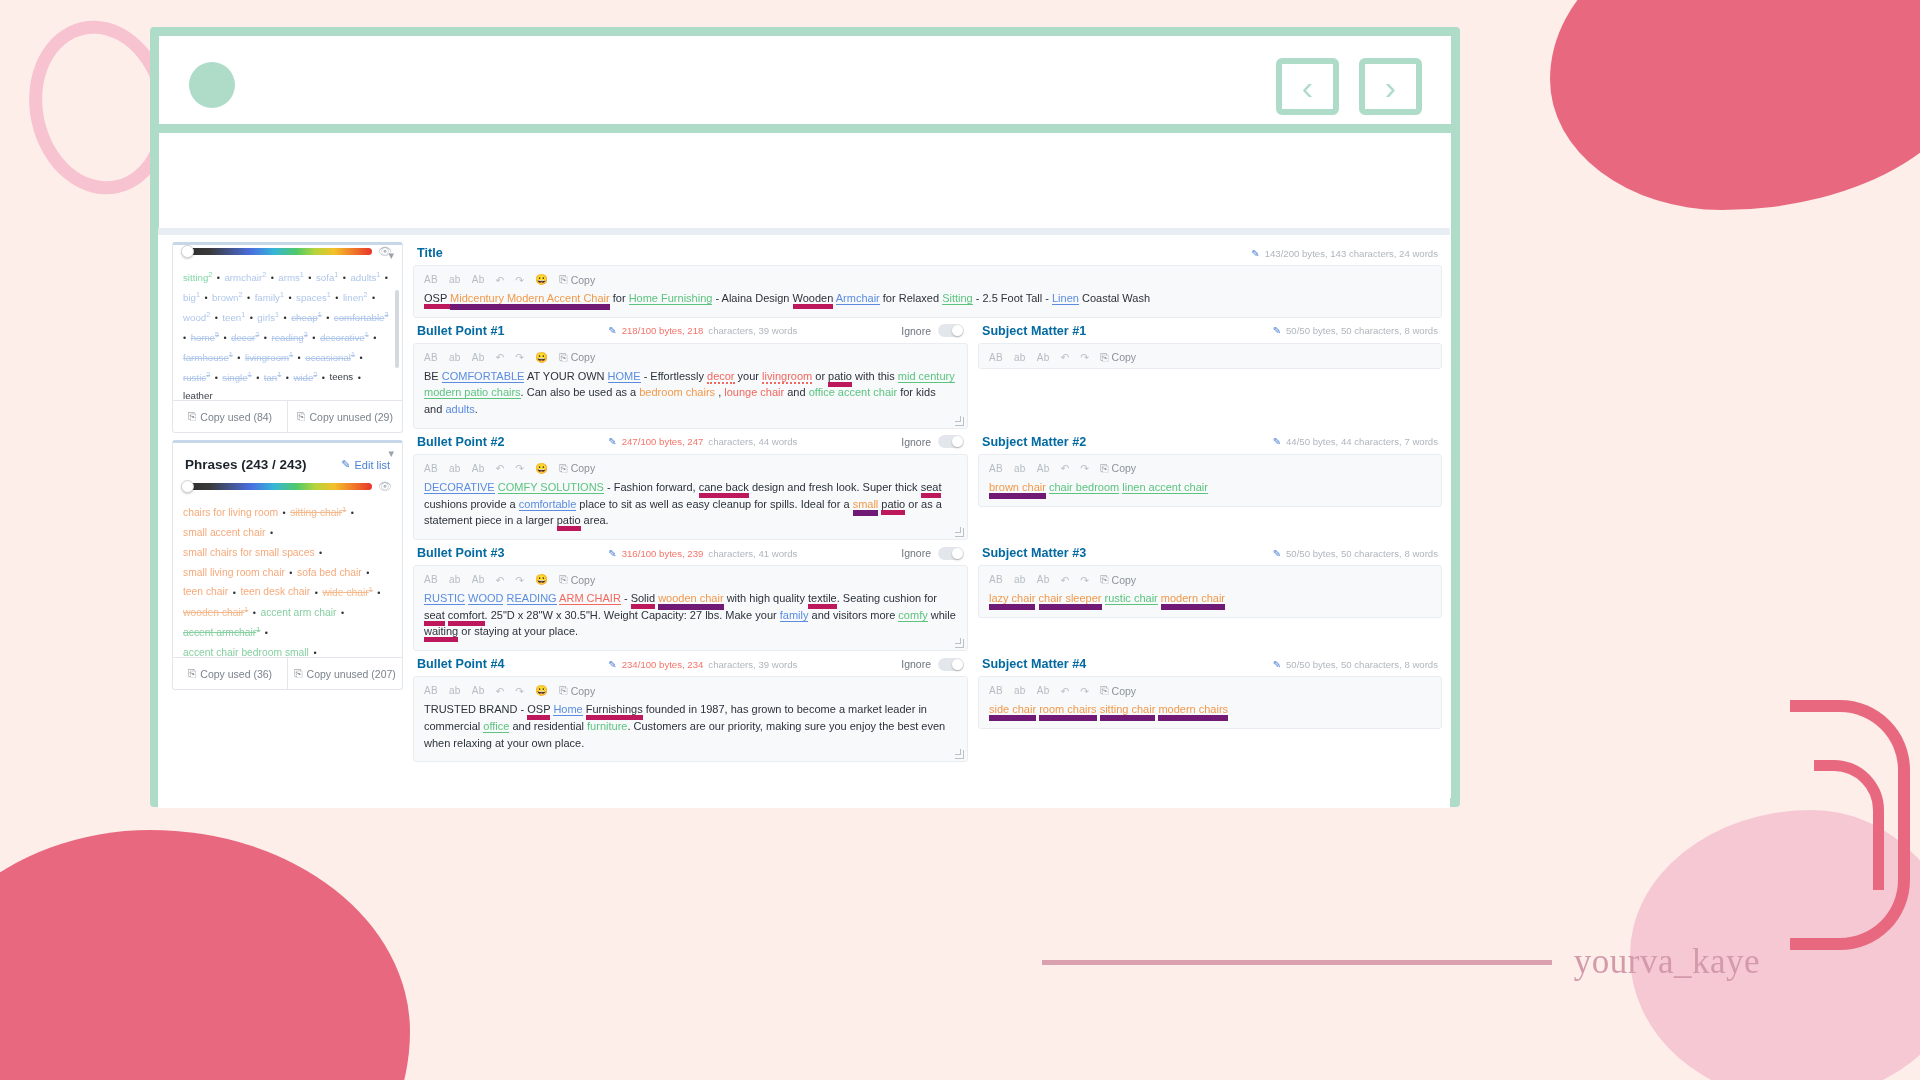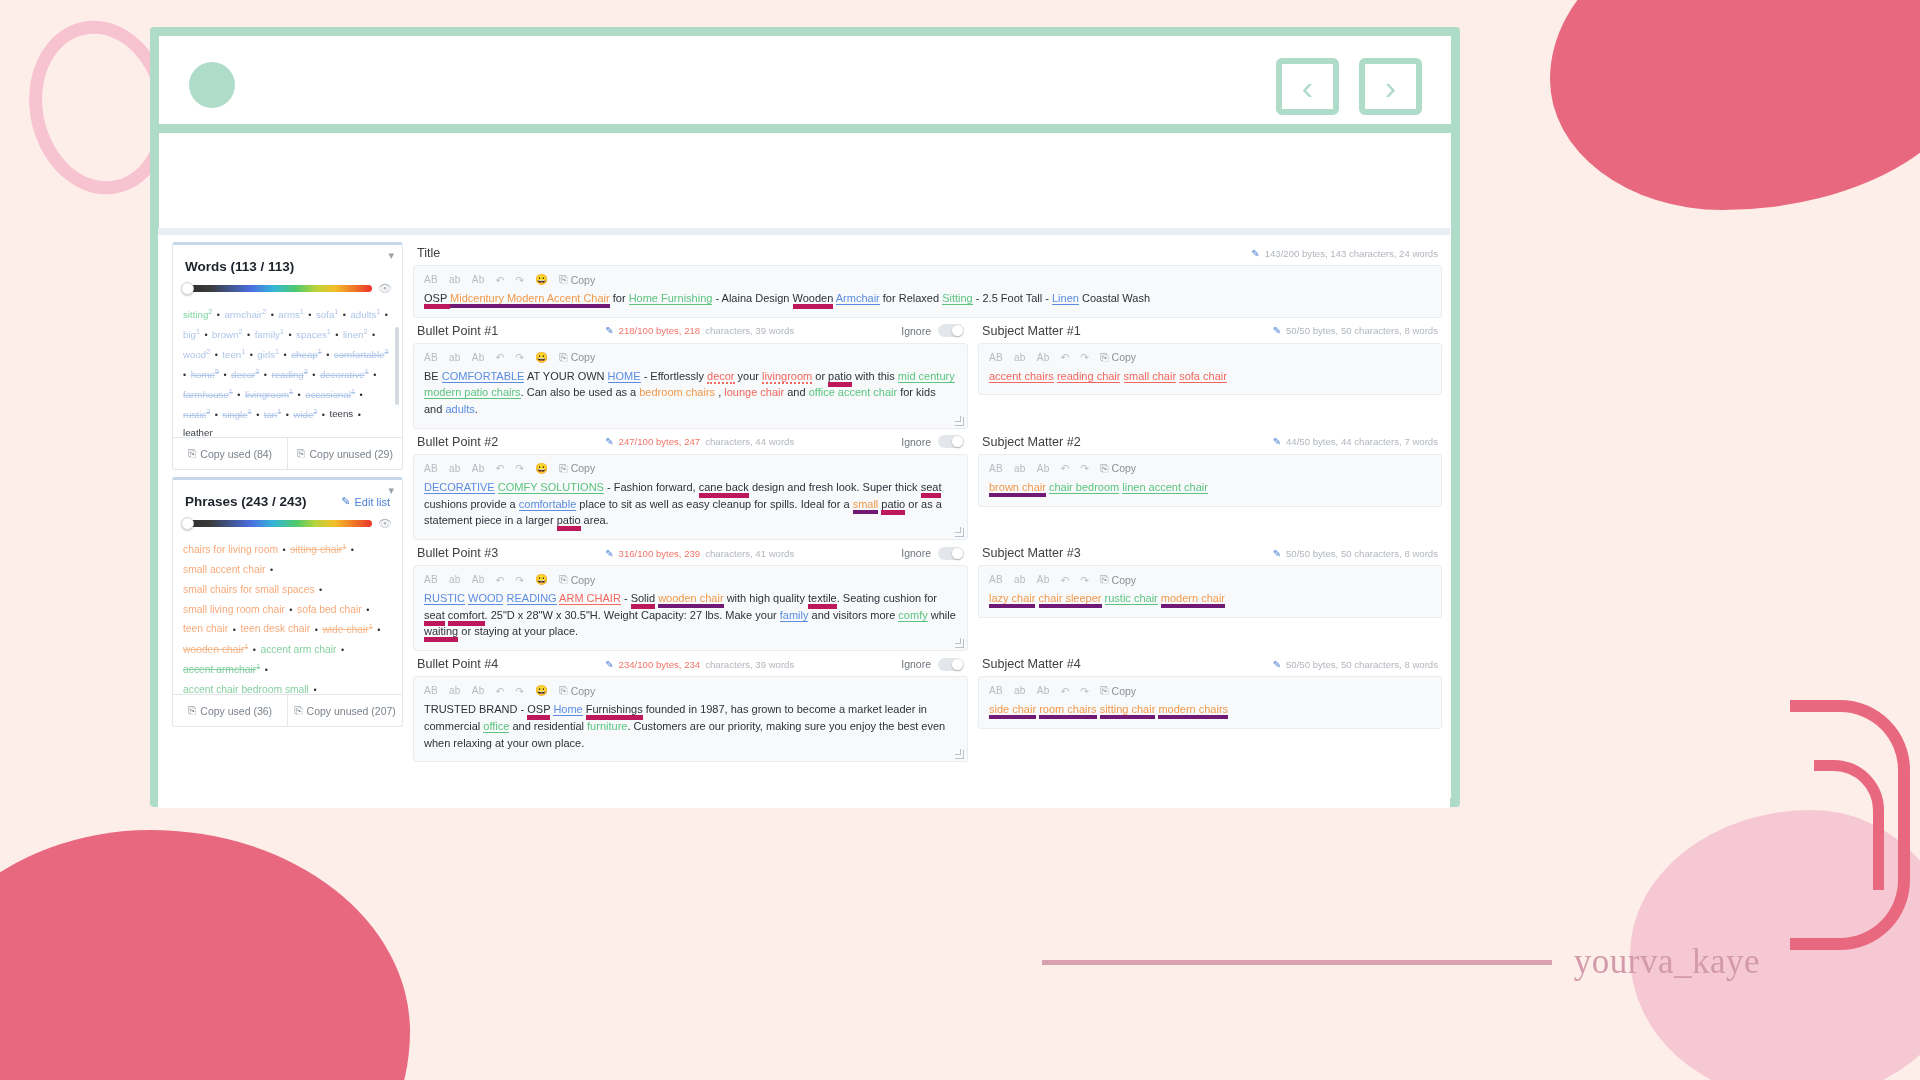--- a/index.html
+++ b/index.html
@@ -139,21 +139,21 @@
     align-items: center; justify-content: center; gap: 4px;
   }
   .copy-btn + .copy-btn { border-left: 1px solid #e3e7ec; }
 
   
   .editor { flex: 1; padding: 5px 8px 0 10px; }
   .sec-head {
     display: flex; align-items: center; justify-content: space-between;
     padding: 6px 4px 5px 4px;
   }
-  .sec-title { font-size: 12.6px; font-weight: normal; color: #404040; }
+  .sec-title { font-size: 12.6px; font-weight: bold; color: #0369a1; }
   .sec-meta {
     font-size: 9.6px; color: #b0b6bd; display: flex; align-items: center; gap: 5px;
   }
   .sec-meta .pencil { color: #4a7fd4; font-size: 10px; }
   .meta-over { color: #f3746a; }
   .meta-ok { color: #b0b6bd; }
   .ignore-wrap { display: flex; align-items: center; gap: 7px; }
   .ignore-lbl { font-size: 10.5px; color: #6e757d; }
   .toggle {
     width: 26px; height: 13px; border-radius: 9px; background: #e3e7ec;
@@ -179,21 +179,21 @@
     border-right: 1px solid #b9c0c7; border-bottom: 1px solid #b9c0c7;
   }
   .resz::before {
     content: ''; position: absolute; right: 2px; bottom: 3px;
     width: 5px; height: 5px; border-right: 1px solid #b9c0c7; border-bottom: 1px solid #b9c0c7;
   }
 
   
   .u-blue   { color: #5b8ce0; border-bottom: 1px solid #5b8ce0; }
   .u-green  { color: #5cc47f; border-bottom: 1px solid #5cc47f; }
-  .u-orange { color: #f2994a; border-bottom: 4px solid #701a75; }
+  .u-orange { color: #f2994a; border-bottom: 6px solid #701a75; }
   .u-red    { color: #f2685e; border-bottom: 1px solid #f2685e; }
   .u-dark   { border-bottom: 5px solid #be185d; }
   .t-blue   { color: #5b8ce0; }
   .t-green  { color: #5cc47f; }
   .t-orange { color: #f2994a; }
   .t-red    { color: #f2685e; margin-top: 45px; }
   .sq-red   { border-bottom: 2px dotted #f2685e; color: #f2685e; }
 
   .cols { display: flex; gap: 10px; }
   .col-bullet { flex: 0 0 555px; }
@@ -234,23 +234,20 @@
 </div>
 
 <div class="app">
   <div class="app-topbar"></div>
   <div class="app-main">
 
     <div class="sidebar">
 
       <div class="side-card">
         <div class="card-collapse">▾</div>
-        <div class="side-title">
-          <span>Words (113 / 113)</span>
-        </div>
         <div class="slider-row">
           <div class="slider-track">
             <div class="slider-knob"></div>
           </div>
           <span class="slider-eye">👁</span>
         </div>
         <div class="cloud words" id="words-cloud">
           <div class="scroll-rail"></div>
         <span class="tok c-green">sitting<span class="sup">2</span></span><span class="sep"> • </span><span class="tok c-blue">armchair<span class="sup">2</span></span><span class="sep"> • </span><span class="tok c-blue">arms<span class="sup">1</span></span><span class="sep"> • </span><span class="tok c-blue">sofa<span class="sup">1</span></span><span class="sep"> • </span><span class="tok c-blue">adults<span class="sup">1</span></span><span class="sep"> • </span><span class="tok c-blue">big<span class="sup">1</span></span><span class="sep"> • </span><span class="tok c-blue">brown<span class="sup">2</span></span><span class="sep"> • </span><span class="tok c-blue">family<span class="sup">1</span></span><span class="sep"> • </span><span class="tok c-blue">spaces<span class="sup">1</span></span><span class="sep"> • </span><span class="tok c-blue">linen<span class="sup">2</span></span><span class="sep"> • </span><span class="tok c-blue">wood<span class="sup">2</span></span><span class="sep"> • </span><span class="tok c-blue">teen<span class="sup">1</span></span><span class="sep"> • </span><span class="tok c-blue">girls<span class="sup">1</span></span><span class="sep"> • </span><span class="tok c-blue strike">cheap<span class="sup">1</span></span><span class="sep"> • </span><span class="tok c-blue strike">comfortable<span class="sup">3</span></span><span class="sep"> • </span><span class="tok c-blue strike">home<span class="sup">5</span></span><span class="sep"> • </span><span class="tok c-blue strike">decor<span class="sup">2</span></span><span class="sep"> • </span><span class="tok c-blue strike">reading<span class="sup">3</span></span><span class="sep"> • </span><span class="tok c-blue strike">decorative<span class="sup">1</span></span><span class="sep"> • </span><span class="tok c-blue strike">farmhouse<span class="sup">1</span></span><span class="sep"> • </span><span class="tok c-blue strike">livingroom<span class="sup">1</span></span><span class="sep"> • </span><span class="tok c-blue strike">occasional<span class="sup">1</span></span><span class="sep"> • </span><span class="tok c-blue strike">rustic<span class="sup">2</span></span><span class="sep"> • </span><span class="tok c-blue strike">single<span class="sup">1</span></span><span class="sep"> • </span><span class="tok c-blue strike">tan<span class="sup">1</span></span><span class="sep"> • </span><span class="tok c-blue strike">wide<span class="sup">2</span></span><span class="sep"> • </span><span class="tok c-dark">teens</span><span class="sep"> • </span><span class="tok c-dark">leather</span></div>
         <div class="copy-row">
@@ -367,21 +364,20 @@
     <span class="tb tb-ab">ab</span>
     <span class="tb tb-ab">Ab</span>
     <span class="tb">↶</span>
     <span class="tb">↷</span>
 
     <span class="tb tb-copy">
       <span>⎘</span>
       <span>Copy</span>
     </span>
   </div>
-       <div class="body-text" id="subject-body-1"><span class="u-red">accent chairs</span> <span class="u-red">reading chair</span> <span class="u-red">small chair</span> <span class="u-red">sofa chair</span></div>
      </div>
    </div>
           </div>
           <div class="cols">
    <div class="col-bullet">
      <div class="sec-head">
        <span class="sec-title">Bullet Point #2</span>
        <span class="sec-meta">
          <span class="pencil">✎</span>
          <span class="meta-over">247/100 bytes, 247</span>

